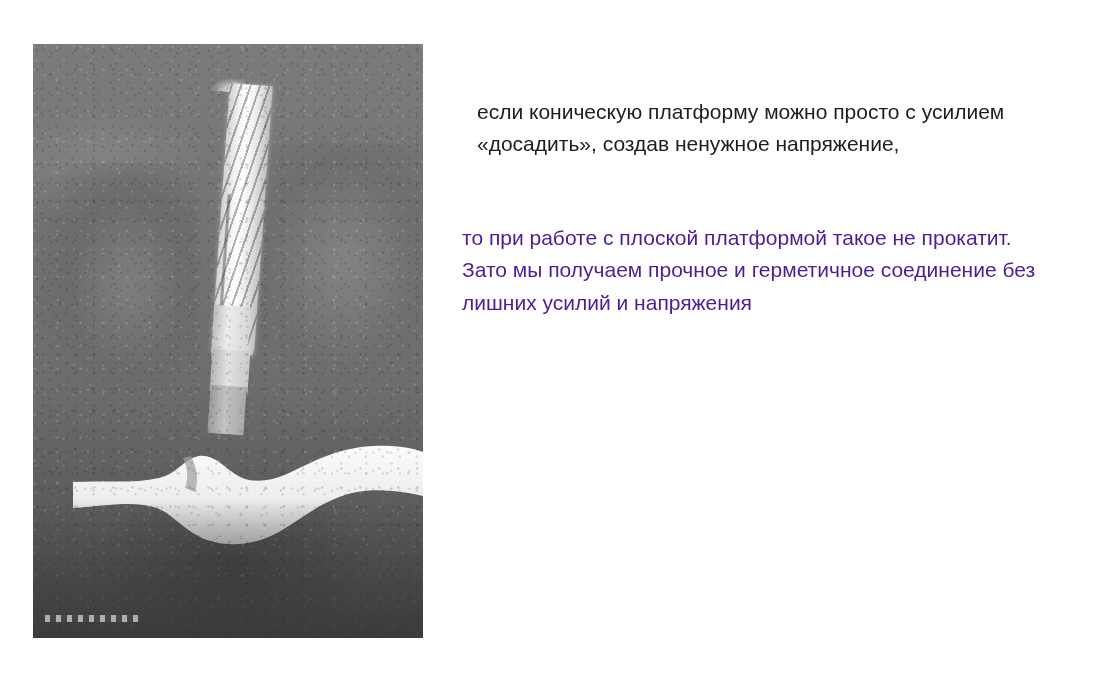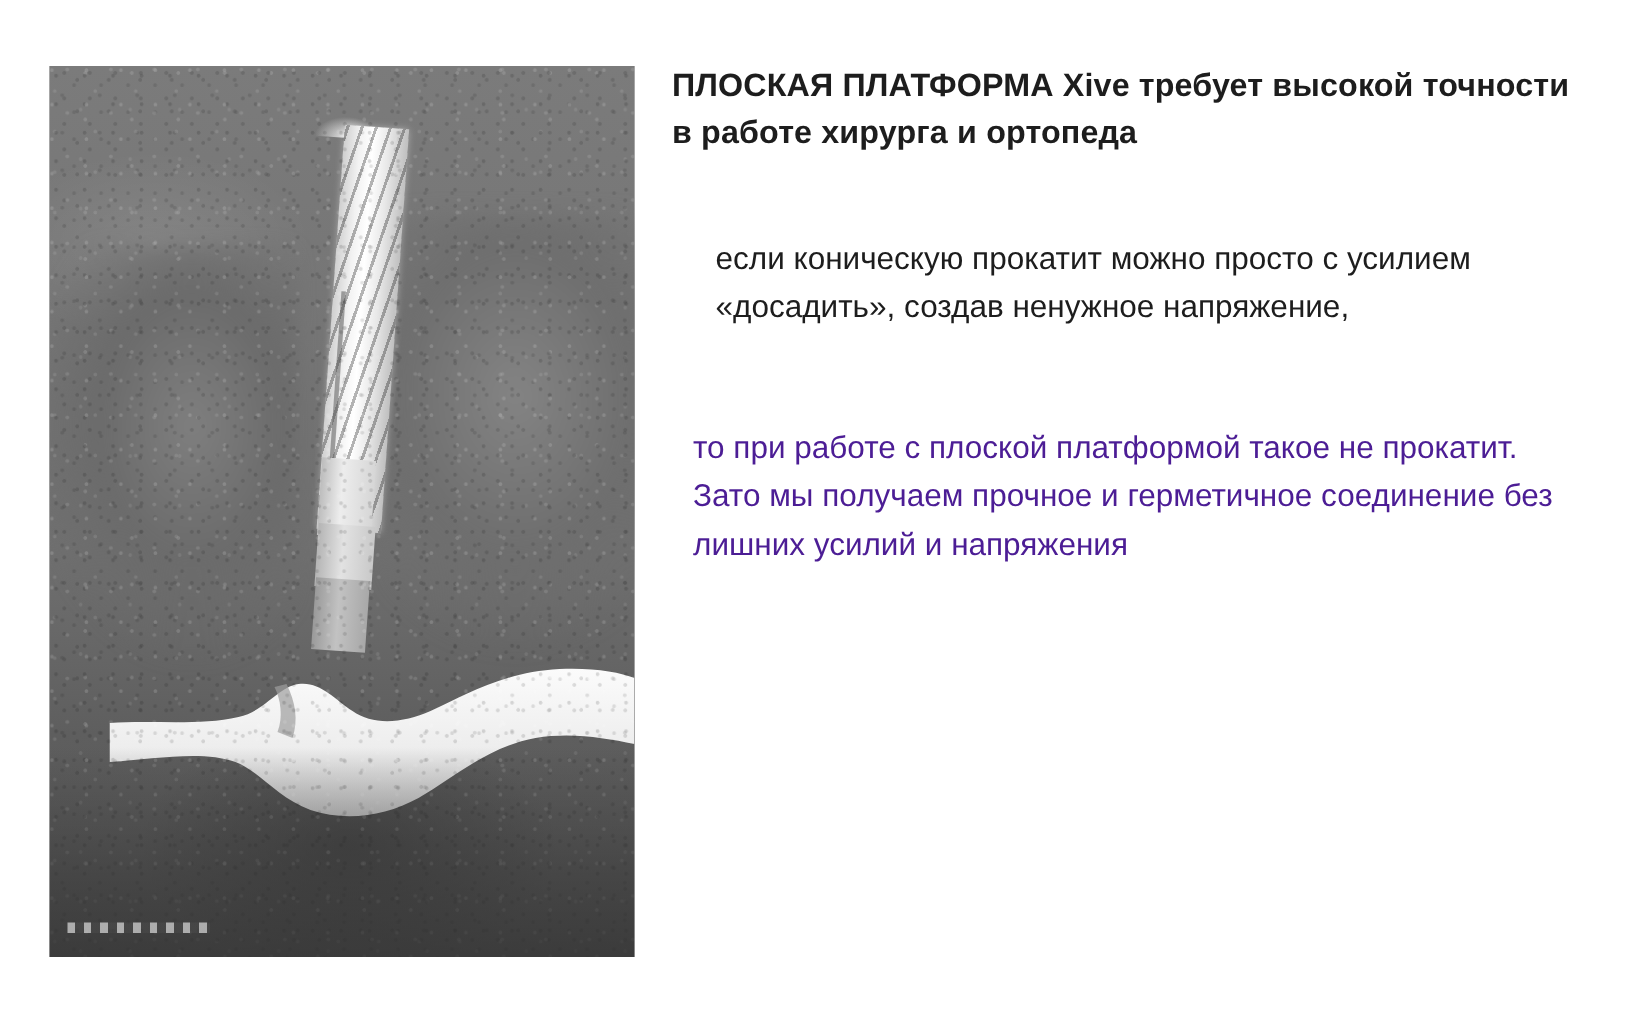--- a/index.html
+++ b/index.html
@@ -230,18 +230,17 @@
         </svg>
       </div>
 
       <div class="grain"></div>
       <div class="lower-dark"></div>
       <div class="marker"></div>
     </div>
   </div>
 
   <div class="text-col">
-    <div class="headline">ПЛОСКАЯ ПЛАТФОРМА Xive требует высокой точности в работе хирурга и ортопеда</div>
-    <div class="para-1">если коническую прокатит можно просто с усилием «досадить», создав ненужное напряжение,</div>
+    <div class="para-1">если коническую платформу можно просто с усилием «досадить», создав ненужное напряжение,</div>
     <div class="para-2">то при работе с плоской платформой такое не прокатит. Зато мы получаем прочное и герметичное соединение без лишних усилий и напряжения</div>
   </div>
 
 </div>
 
 </body></html>

